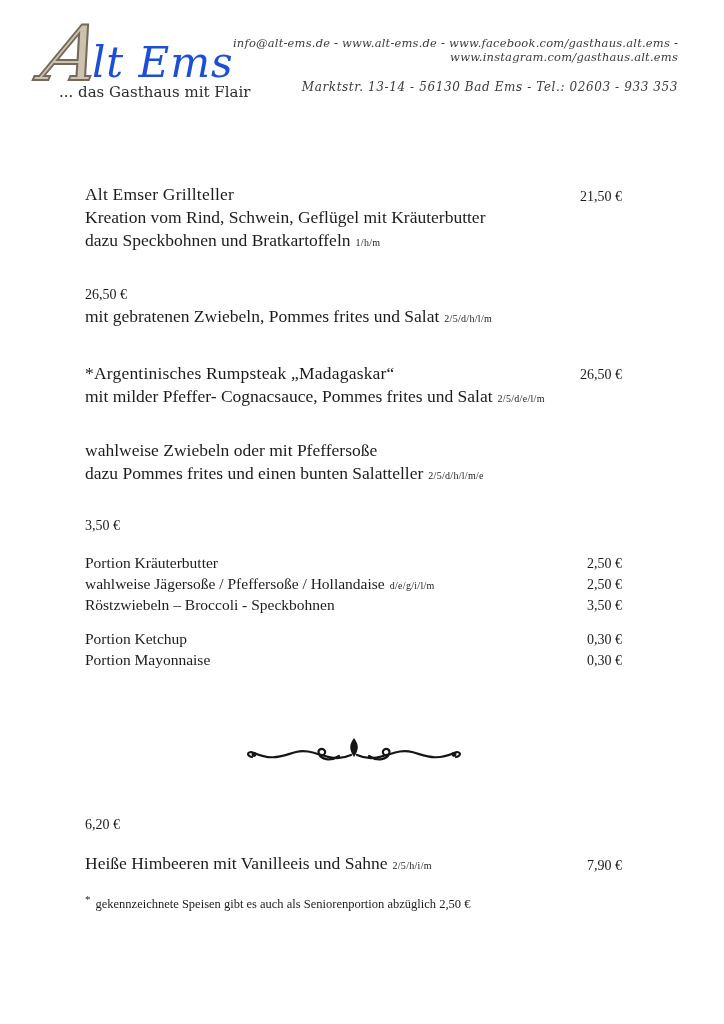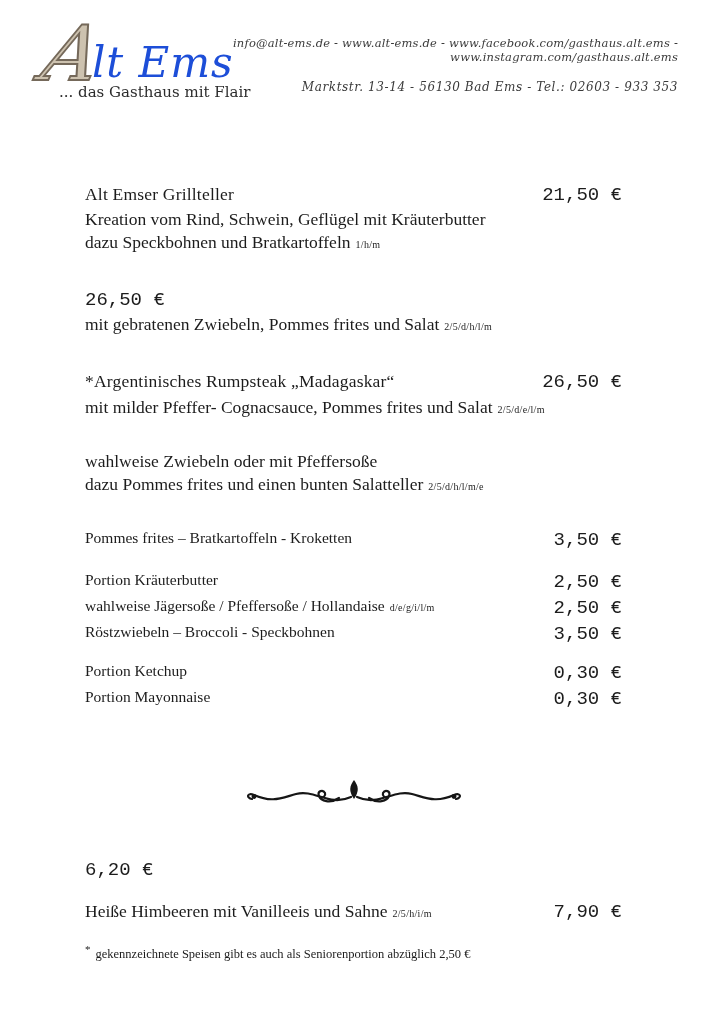--- a/index.html
+++ b/index.html
@@ -36,22 +36,22 @@
     font-family:"DejaVu Serif", serif; 
     font-size:15px; color:#2c2c2c; margin-left:14px; margin-top:-4px;
   }
   .contact { position:absolute; right:8px; top:14px; text-align:right;
     font-family:"DejaVu Serif", serif; font-style:italic; color:#3a3a3a; }
   .contact-line1 { font-size:11.5px; letter-spacing:0.2px; }
   .contact-line2 { font-size:12px; margin-top:16px; letter-spacing:0.6px; }
 
   
   .menu { position:absolute; left:85px; top:183px; width:537px; }
-  .row { display:flex; justify-content:space-between; align-items:flex-start; }
-  .price { font-size:19px; white-space:nowrap;font-family:Liberation Mono, monospace; }
+  .row { display:flex; justify-content:space-between; align-items:flex-end; }
+  .price { font-size:14px; white-space:nowrap; }
   .codes { font-size:10px; margin-left:5px; letter-spacing:0.3px; }
 
   .main-item { font-size:17.5px; line-height:1.32; }
   .main-item .title { letter-spacing:0.2px; }
   .mb-34 { margin-bottom:34px; }
   .mb-31 { margin-bottom:31px; }
   .bold { font-weight:bold; }
 
   .side-row { font-size:15.5px; line-height:1.38; }
   .gap-after { margin-bottom:16px; }
@@ -119,21 +119,20 @@
     <div class="main-item mb-31">
       <div>
         <span>wahlweise Zwiebeln oder mit Pfeffersoße</span>
       </div>
       <div>
         <span>dazu Pommes frites und einen bunten Salatteller</span><span class="codes">2/5/d/h/l/m/e</span>
       </div>
     </div>
 
     <div class="row side-row gap-after">
-      <span>Pommes frites – Bratkartoffeln - Kroketten</span>
       <span class="price">3,50 €</span>
     </div>
     <div class="row side-row">
       <span>Portion Kräuterbutter</span>
       <span class="price">2,50 €</span>
     </div>
     <div class="row side-row">
       <span><span>wahlweise Jägersoße / Pfeffersoße / Hollandaise</span><span class="codes">d/e/g/i/l/m</span></span>
       <span class="price">2,50 €</span>
     </div>

